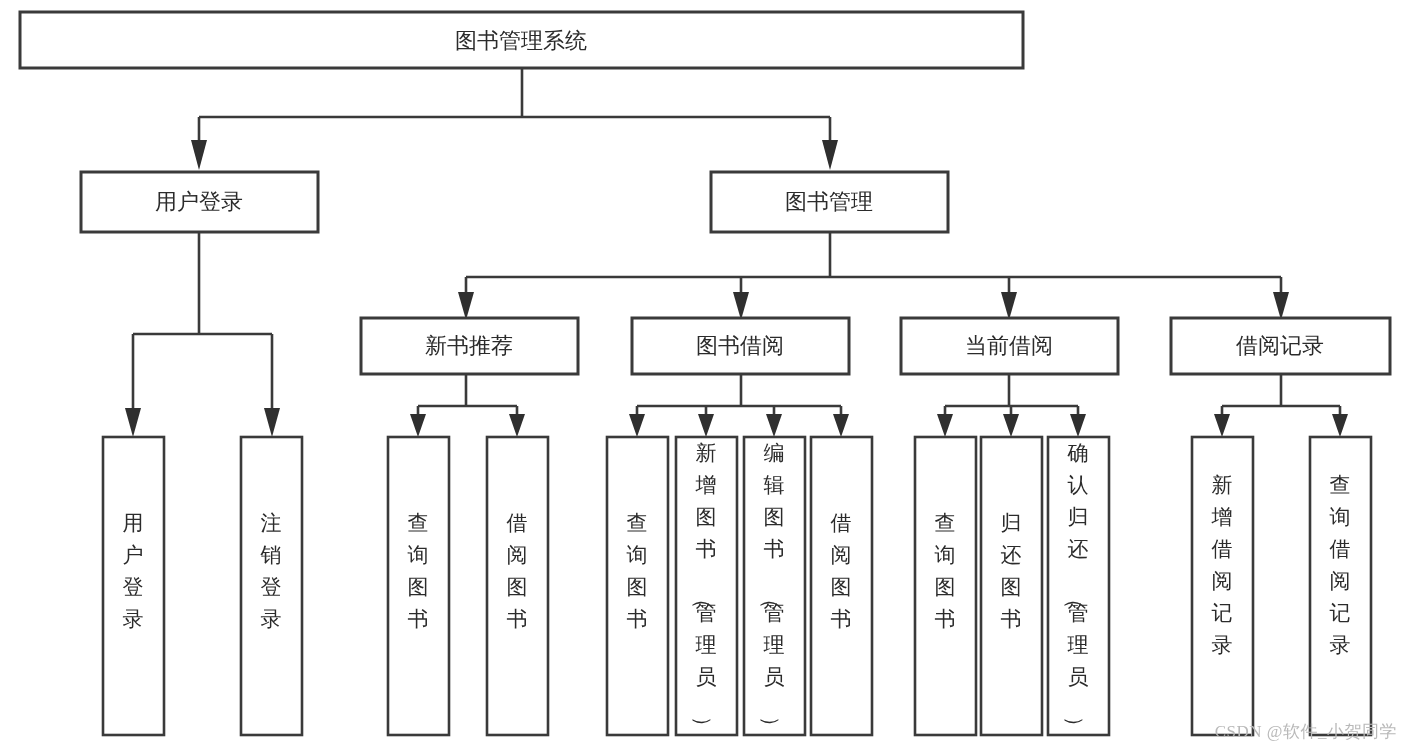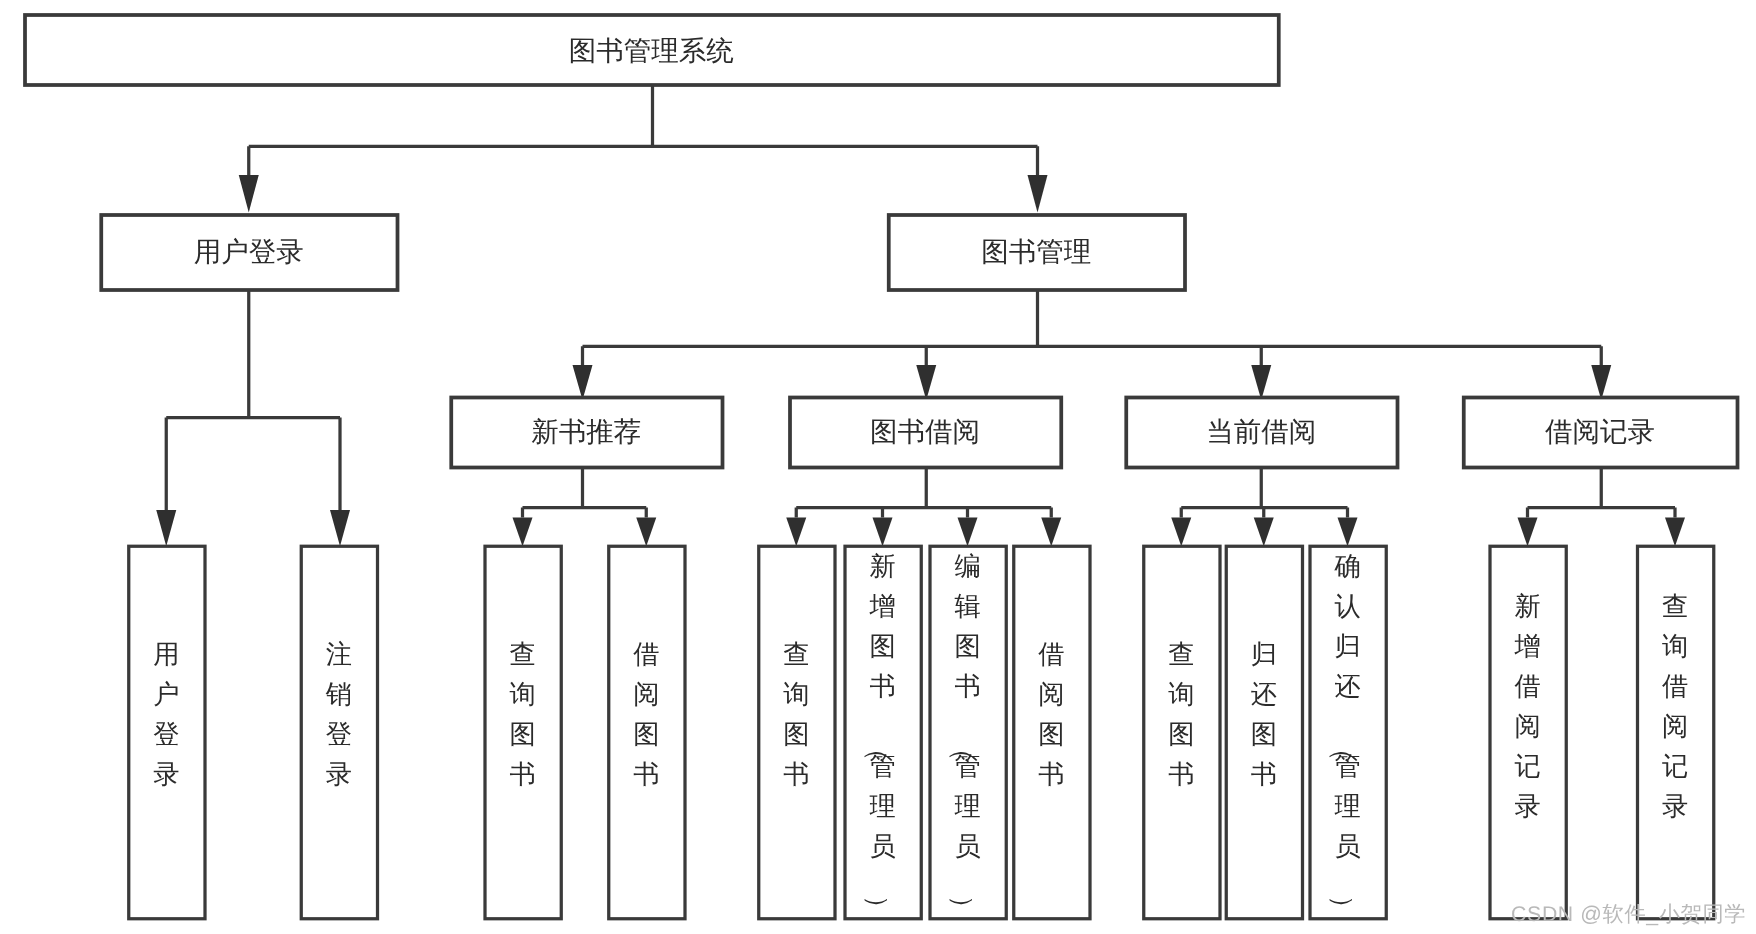--- a/index.html
+++ b/index.html
@@ -54,21 +54,21 @@
   .node-label-v {
     font-family: "Liberation Sans", "DejaVu Sans", sans-serif;
     font-size: 21px;
     fill: #2b2b2b;
     text-anchor: middle;
   }
   .watermark {
     position: absolute;
     right: 8px;
     bottom: 4px;
-    font-family: Liberation Sans, sans-serif;
+    font-family: Liberation Serif, serif;
     font-size: 17px;
     color: #b9b9b9;
     letter-spacing: 0.5px;
     white-space: nowrap;
     user-select: none;
   }
 </style>
 </head>
 <body>
 

